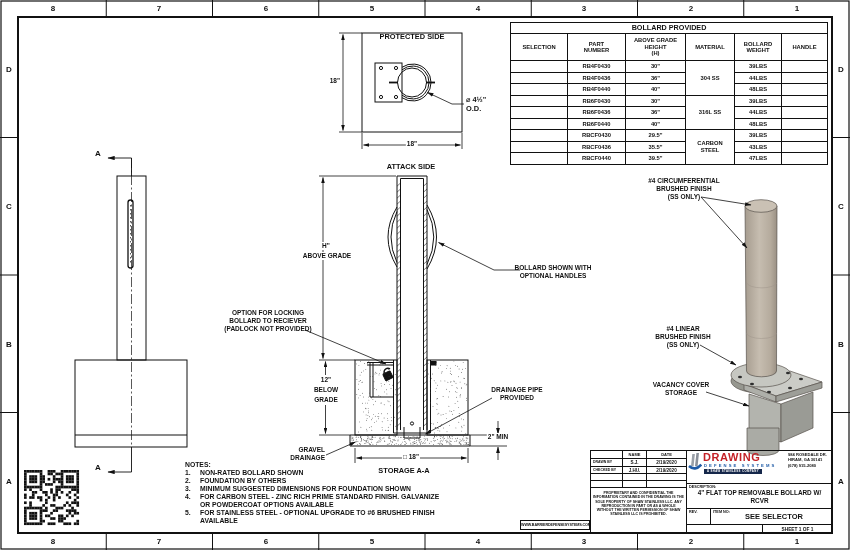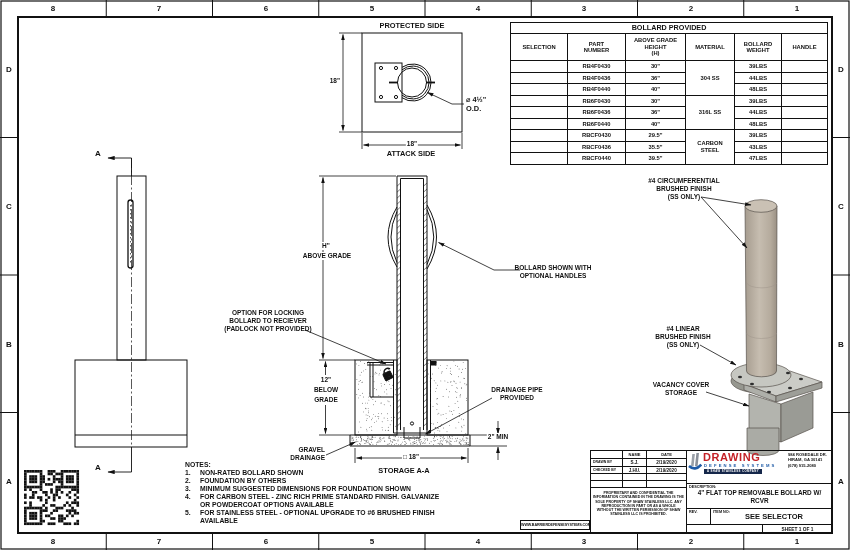--- a/index.html
+++ b/index.html
@@ -1037,24 +1037,24 @@
   <div class="zone" style="left:797px;top:541px">1</div>
   <div class="zone" style="left:9px;top:69px">D</div>
   <div class="zone" style="left:9px;top:206px">C</div>
   <div class="zone" style="left:9px;top:344px">B</div>
   <div class="zone" style="left:9px;top:481px">A</div>
   <div class="zone" style="left:841px;top:69px">D</div>
   <div class="zone" style="left:841px;top:206px">C</div>
   <div class="zone" style="left:841px;top:344px">B</div>
   <div class="zone" style="left:841px;top:481px">A</div>
 
-  <div class="lbl big" style="left:412px;top:21px">PROTECTED SIDE</div>
+  <div class="lbl big" style="left:412px;top:32px">PROTECTED SIDE</div>
   <div class="lbl mask rt" style="left:341px;top:77px">18"</div>
   <div class="lbl mask" style="left:412px;top:140px">18"</div>
-  <div class="lbl big" style="left:411px;top:149px">ATTACK SIDE</div>
+  <div class="lbl big" style="left:411px;top:162px">ATTACK SIDE</div>
   <div class="lbl big lt pre" style="left:466px;top:95px">⌀ 4½"
 O.D.</div>
 
   <div class="lbl cc" style="left:98px;top:154px">A</div>
   <div class="lbl cc" style="left:98px;top:468px">A</div>
 
   <div class="lbl mask" style="left:326px;top:242px">H"</div>
   <div class="lbl mask" style="left:327px;top:252px">ABOVE GRADE</div>
   <div class="lbl pre" style="left:268px;top:309px">OPTION FOR LOCKING
 BOLLARD TO RECIEVER

